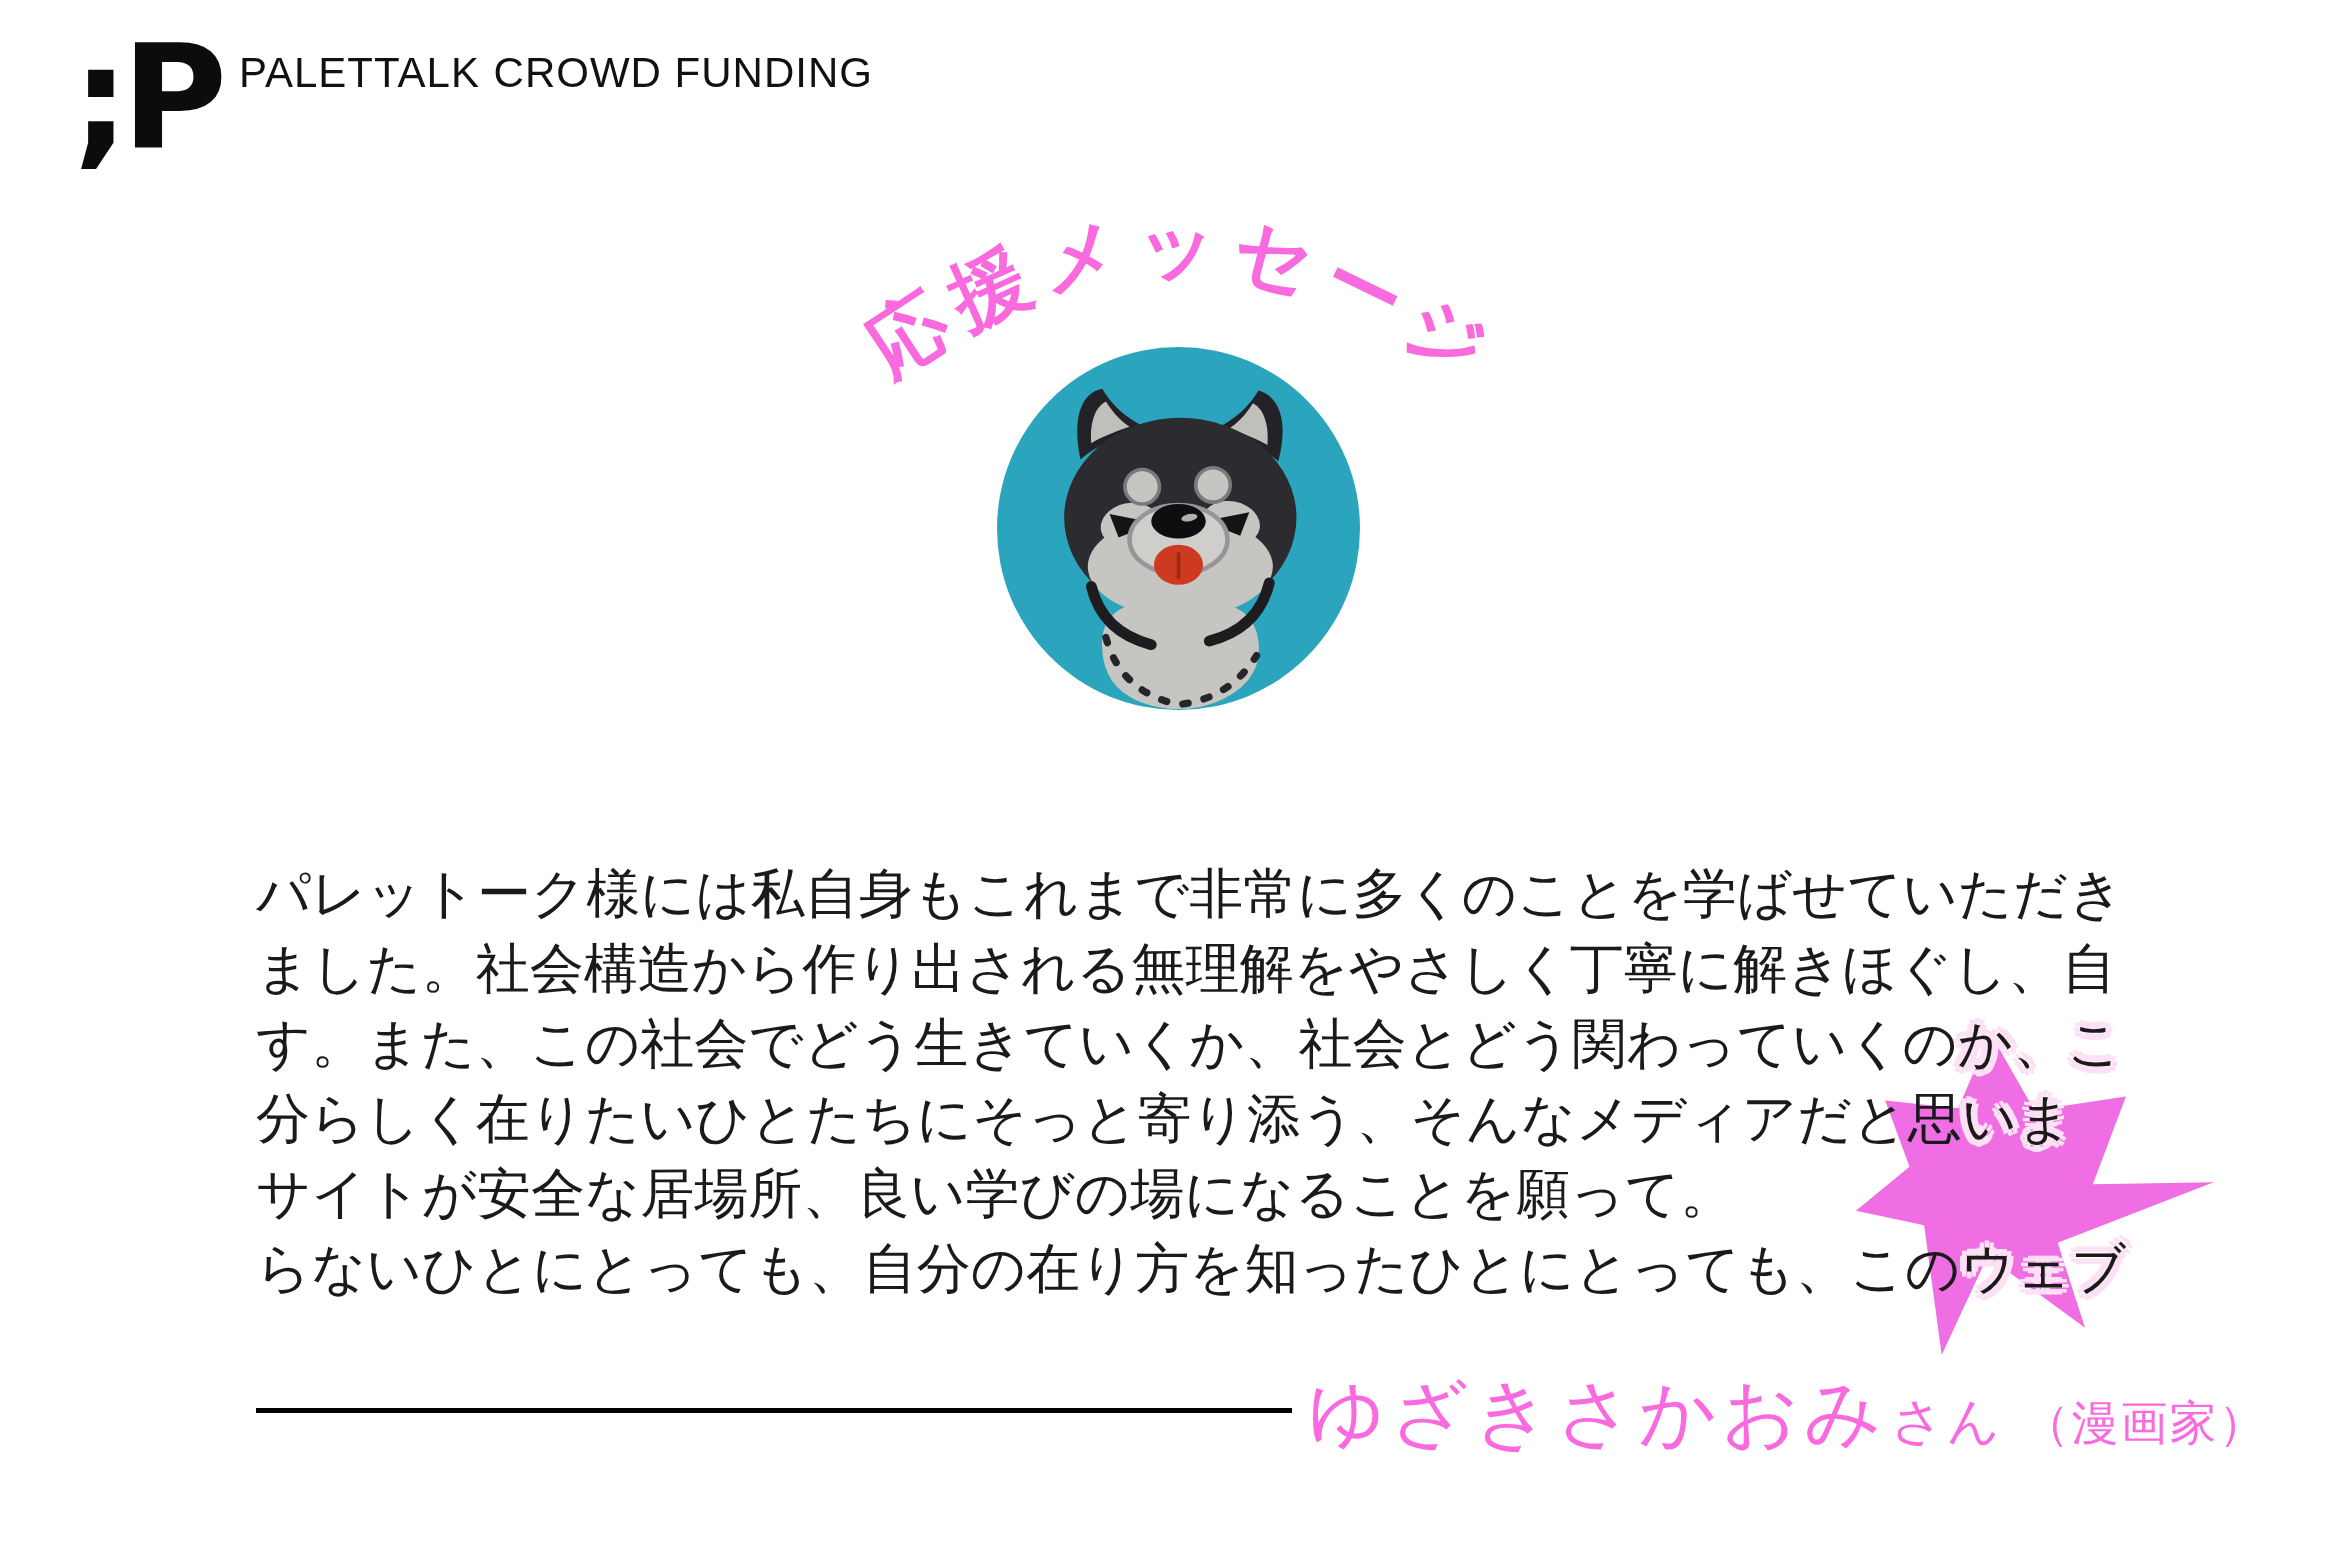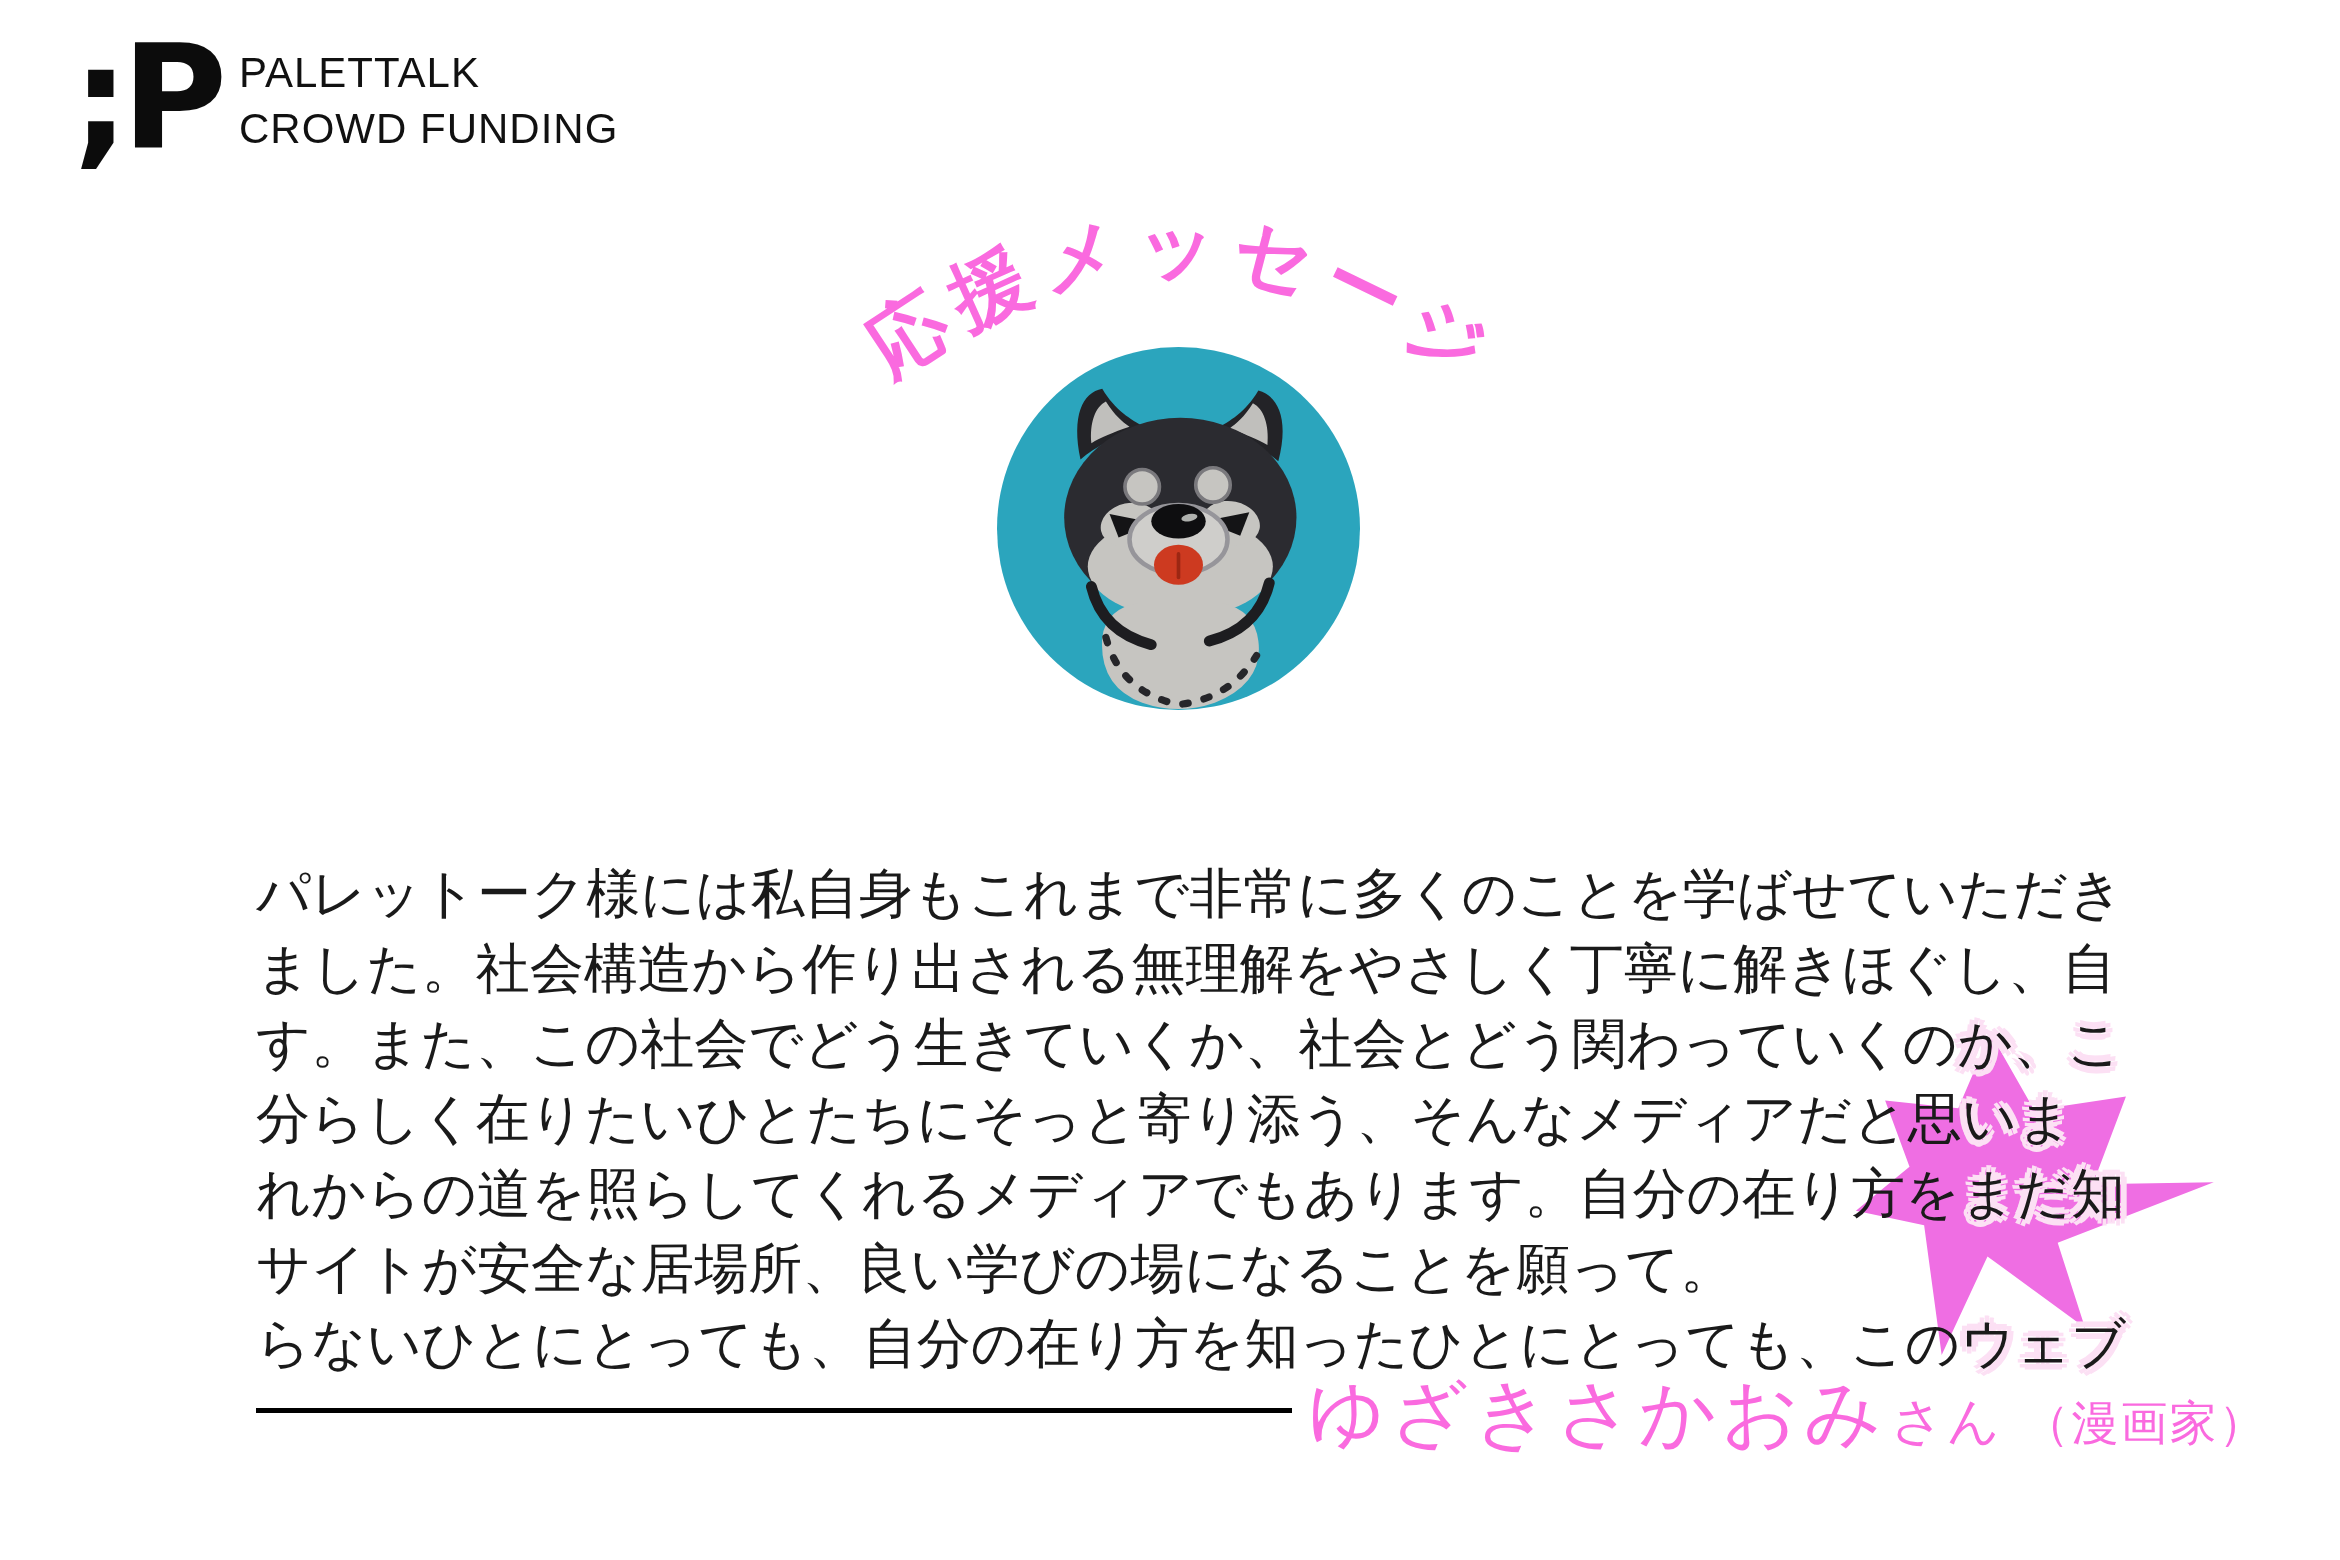--- a/index.html
+++ b/index.html
@@ -19,21 +19,21 @@
     font-family:"Liberation Sans","DejaVu Sans",sans-serif;
   }
 
   
   .brand{position:absolute;left:72px;top:23.4px;display:flex;gap:19.5px;}
   .logo-mark{
     font-family:"DejaVu Sans",sans-serif;
     font-size:144px;font-weight:800;letter-spacing:-7.8px;
     line-height:1.05;color:#0c0c0c;
   }
-  .brand-text{display:flex;flex-direction:column;gap:13.7px;margin-top:29px;}
+  .brand-text{display:flex;flex-direction:row;gap:13.7px;margin-top:29px;}
   .brand-text div{
     font-size:42px;font-weight:400;letter-spacing:1px;
     color:#111;line-height:1;
   }
 
   
   .arc-title{position:absolute;left:845px;top:135px;width:673px;height:302px;overflow:visible;}
   .arc-text{
     font-family:"Liberation Sans","DejaVu Sans",sans-serif;
     font-size:80px;font-weight:700;fill:var(--pink);letter-spacing:12px;
@@ -143,21 +143,20 @@
 
   <svg class="starburst" viewBox="0 0 440 420" aria-hidden="true">
     <polygon fill="var(--star)" points="183,43 228,122 322,108 288,198 412,196 252,258 280,345 180,272 133,373 115,240 45,225 100,180 75,112 150,120"></polygon>
   </svg>
 
   <div class="message">
       <div class="msg-line"><span>パレットーク様には私自身もこれまで非常に多くのことを学ばせていただき</span></div>
       <div class="msg-line"><span>ました。社会構造から作り出される無理解をやさしく丁寧に解きほぐし、自</span></div>
       <div class="msg-line"><span>す。また、この社会でどう生きていくか、社会とどう関わっていくの</span><span class="hl">か、こ</span></div>
       <div class="msg-line"><span>分らしく在りたいひとたちにそっと寄り添う、そんなメディアだと思</span><span class="hl">いま</span></div>
-      <div class="msg-line"><span>れからの道を照らしてくれるメディアでもあります。自分の在り方を</span><span class="hl">まだ知</span></div>
       <div class="msg-line"><span>サイトが安全な居場所、良い学びの場になることを願って。</span></div>
       <div class="msg-line"><span>らないひとにとっても、自分の在り方を知ったひとにとっても、この</span><span class="hl">ウェブ</span></div>
     </div>
 
   <div class="divider"></div>
   <div class="signature">
     <span class="sig-name">ゆざきさかおみ</span>
     <span class="sig-hono">さん</span>
     <span class="sig-title">（漫画家）</span>
   </div>

